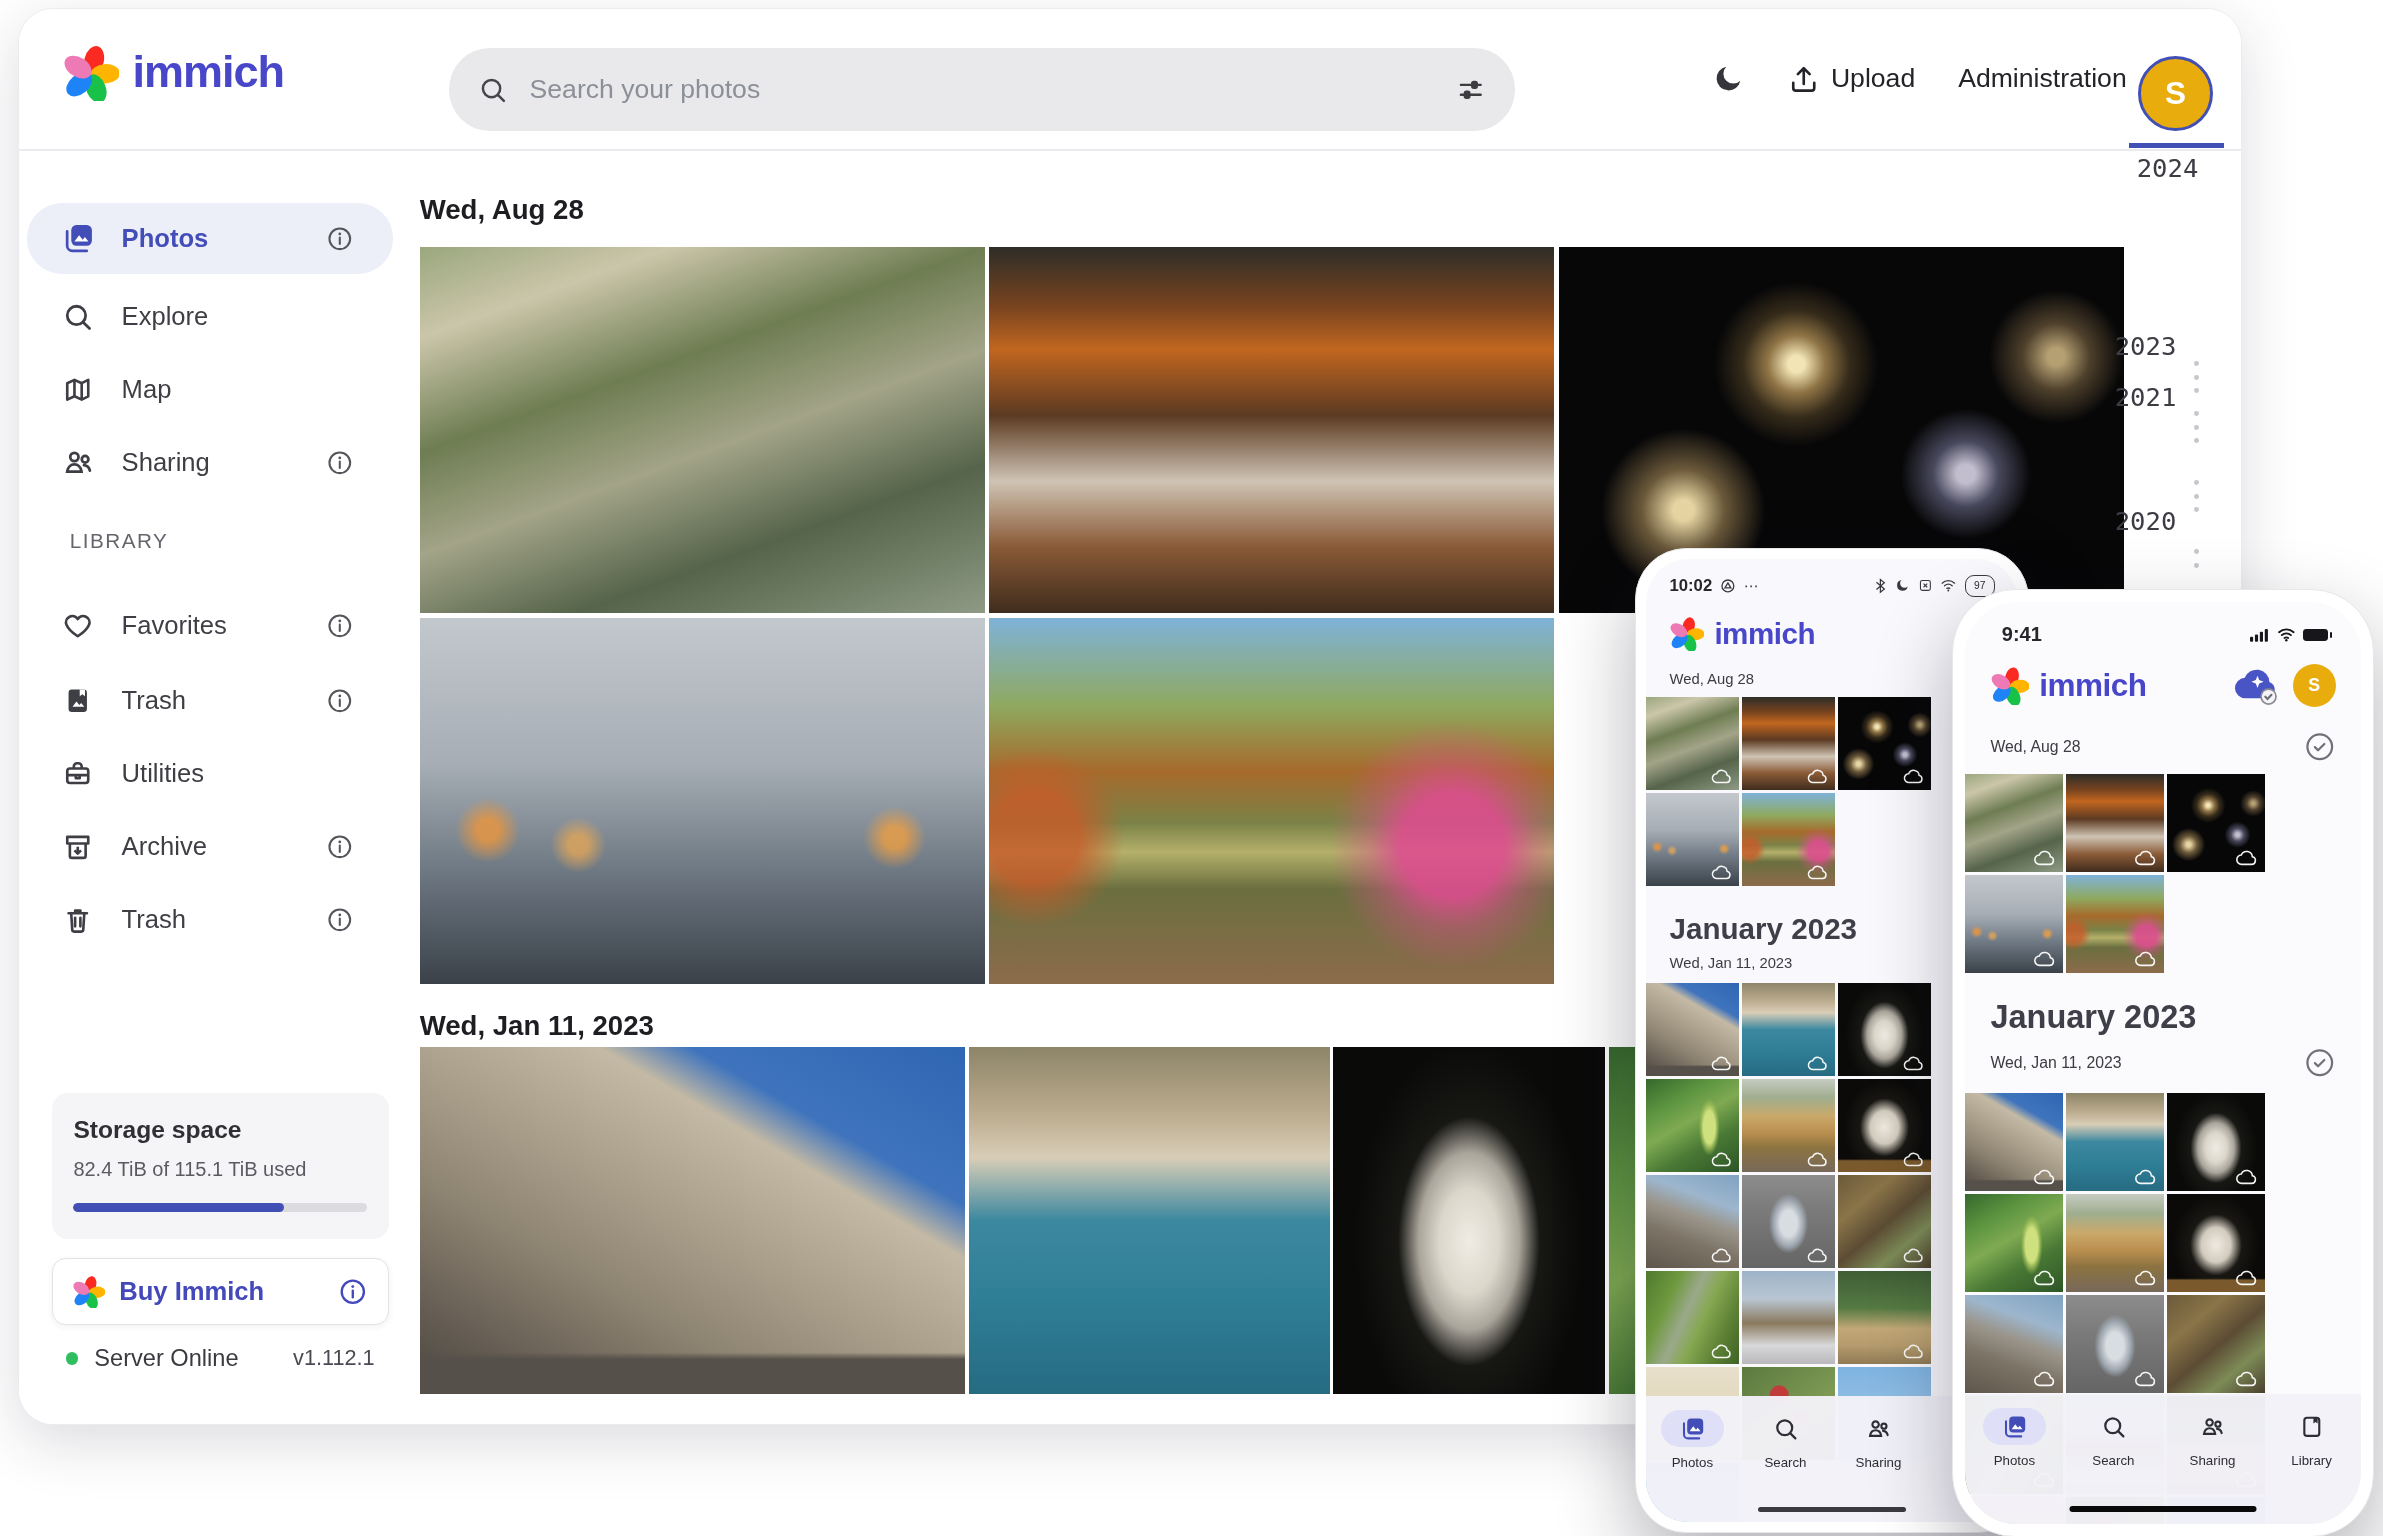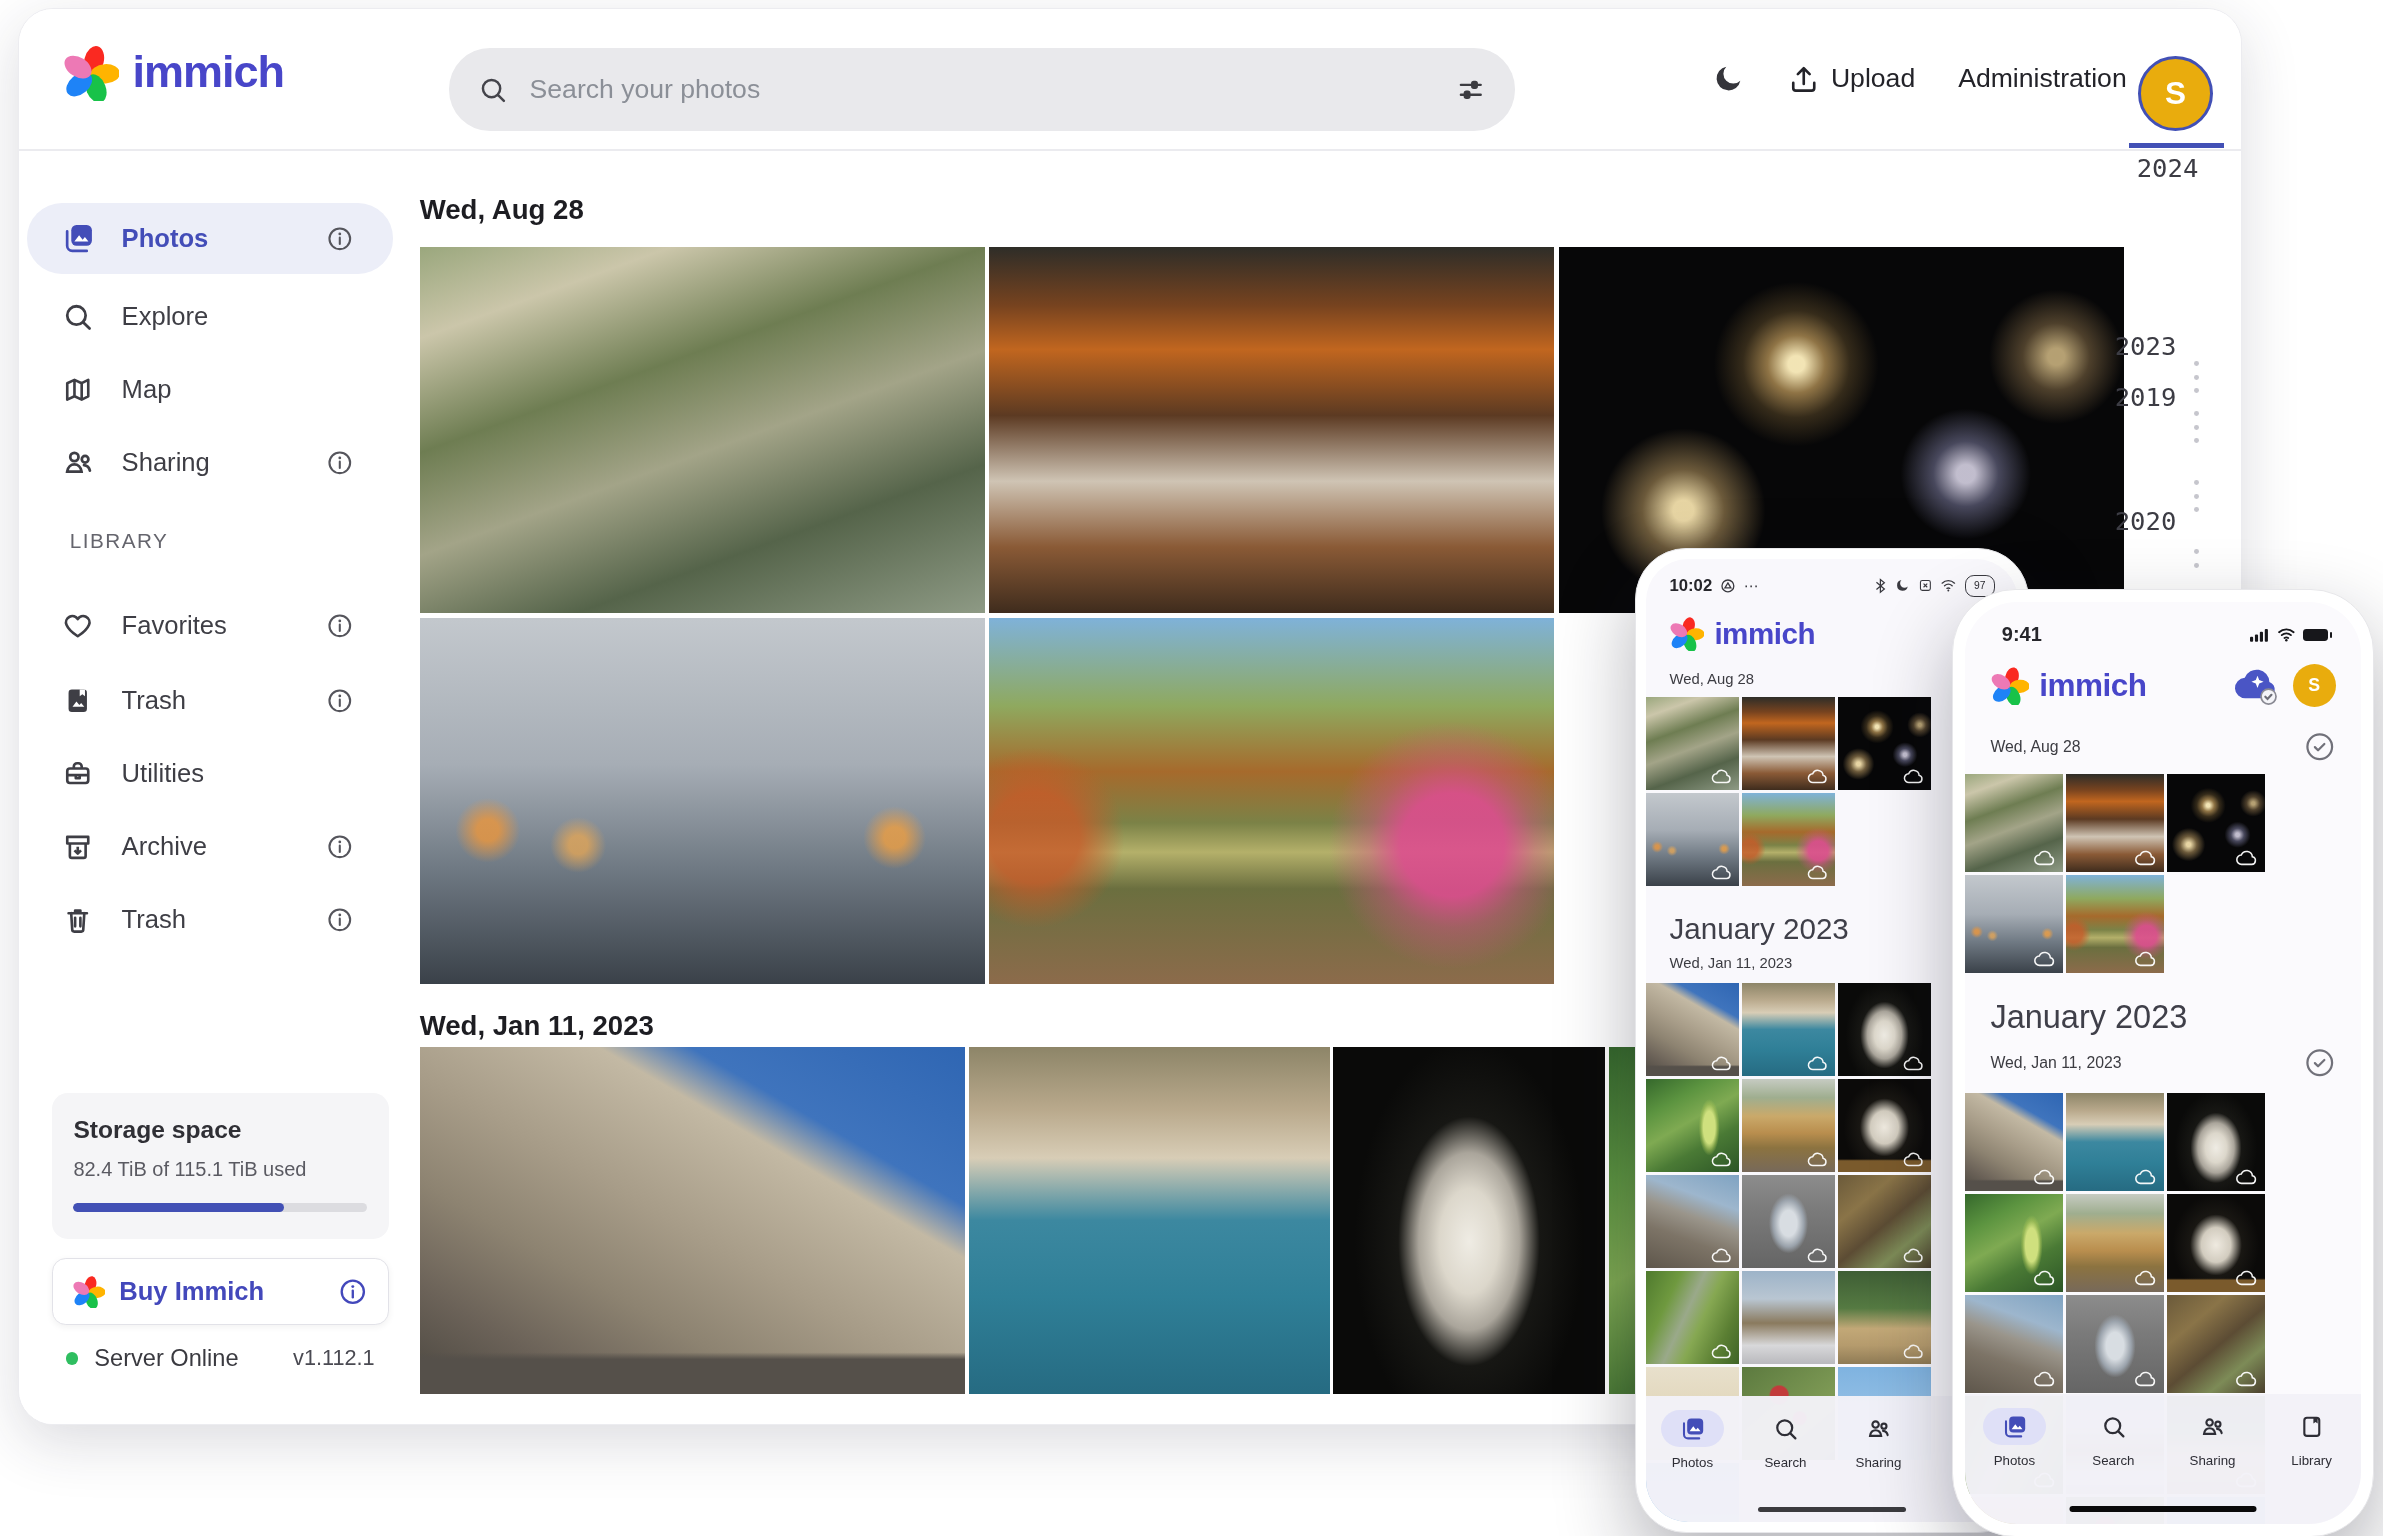--- a/index.html
+++ b/index.html
@@ -71,21 +71,21 @@
 
   .p-brand { display:flex; align-items:center; gap:9.9px; padding:19.7px 23.6px 5.9px 23.6px; }
   .p-brand-text { font-size:29.6px; font-weight:700; color:#4846c9; letter-spacing:-0.5px; }
   .ios .p-brand-text { font-size:31.5px; }
   .p-brand .spacer { flex:1; }
   .p-avatar { width:43px; height:43px; border-radius:50%; background:#e9ac0d; color:#fff; font-size:17.7px; font-weight:700; display:flex; align-items:center; justify-content:center; }
 
   .p-date-row { display:flex; align-items:center; justify-content:space-between; padding:13.8px 23.6px 9.9px 23.6px; }
   .p-date { font-size:14.8px; color:#3c3c42; font-weight:500; }
   .ios .p-date { font-size:15.8px; }
-  .p-month { font-size:29.6px; font-weight:400; color:#3f3f49; padding:25.6px 0 0 23.6px; }
+  .p-month { font-size:29.6px; font-weight:700; color:#3f3f49; padding:25.6px 0 0 23.6px; }
   .ios .p-month { font-size:32.5px; }
   .p-date2 { padding:9.9px 23.6px 11.8px 23.6px; }
 
   .p-grid { display:flex; flex-wrap:wrap; gap:3px; }
   .p-grid .tile { position:relative; }
   .android .p-grid .tile { width:93px; height:93px; }
   .ios .p-grid .tile { width:98px; height:98px; }
   .tile .cloud { position:absolute; right:5.9px; bottom:4.9px; opacity:.95; }
 
   .p-nav { position:absolute; left:0; bottom:0; width:100%; height:126px; background:rgba(243,242,248,.97); display:flex; justify-content:space-around; align-items:flex-start; padding-top:13.8px; }
@@ -371,21 +371,21 @@
 
   <div class="date-hdr" style="left:401px; top:1001px;">Wed, Jan 11, 2023</div>
   <div class="tile ph-castle" style="left:401px;  top:1038px; width:545px; height:347px;"></div>
   <div class="tile ph-coast" style="left:950px;  top:1038px; width:361px; height:347px;"></div>
   <div class="tile ph-bust" style="left:1314px; top:1038px; width:272px; height:347px;"></div>
   <div class="tile ph-plant" style="left:1590px; top:1038px; width:296px; height:347px;"></div>
 
   <div class="tl-line"></div>
   <div class="tl-year" style="left:2118px; top:144px;">2024</div>
   <div class="tl-year" style="left:2096px; top:322px;">2023</div>
-  <div class="tl-year" style="left:2096px; top:373px;">2019</div>
+  <div class="tl-year" style="left:2096px; top:373px;">2021</div>
   <div class="tl-year" style="left:2096px; top:497px;">2020</div>
   <div class="tick-group" style="top:352px;">
       <b></b>
       <b></b>
       <b></b>
     </div>
   <div class="tick-group" style="top:402px;">
       <b></b>
       <b></b>
       <b></b>

